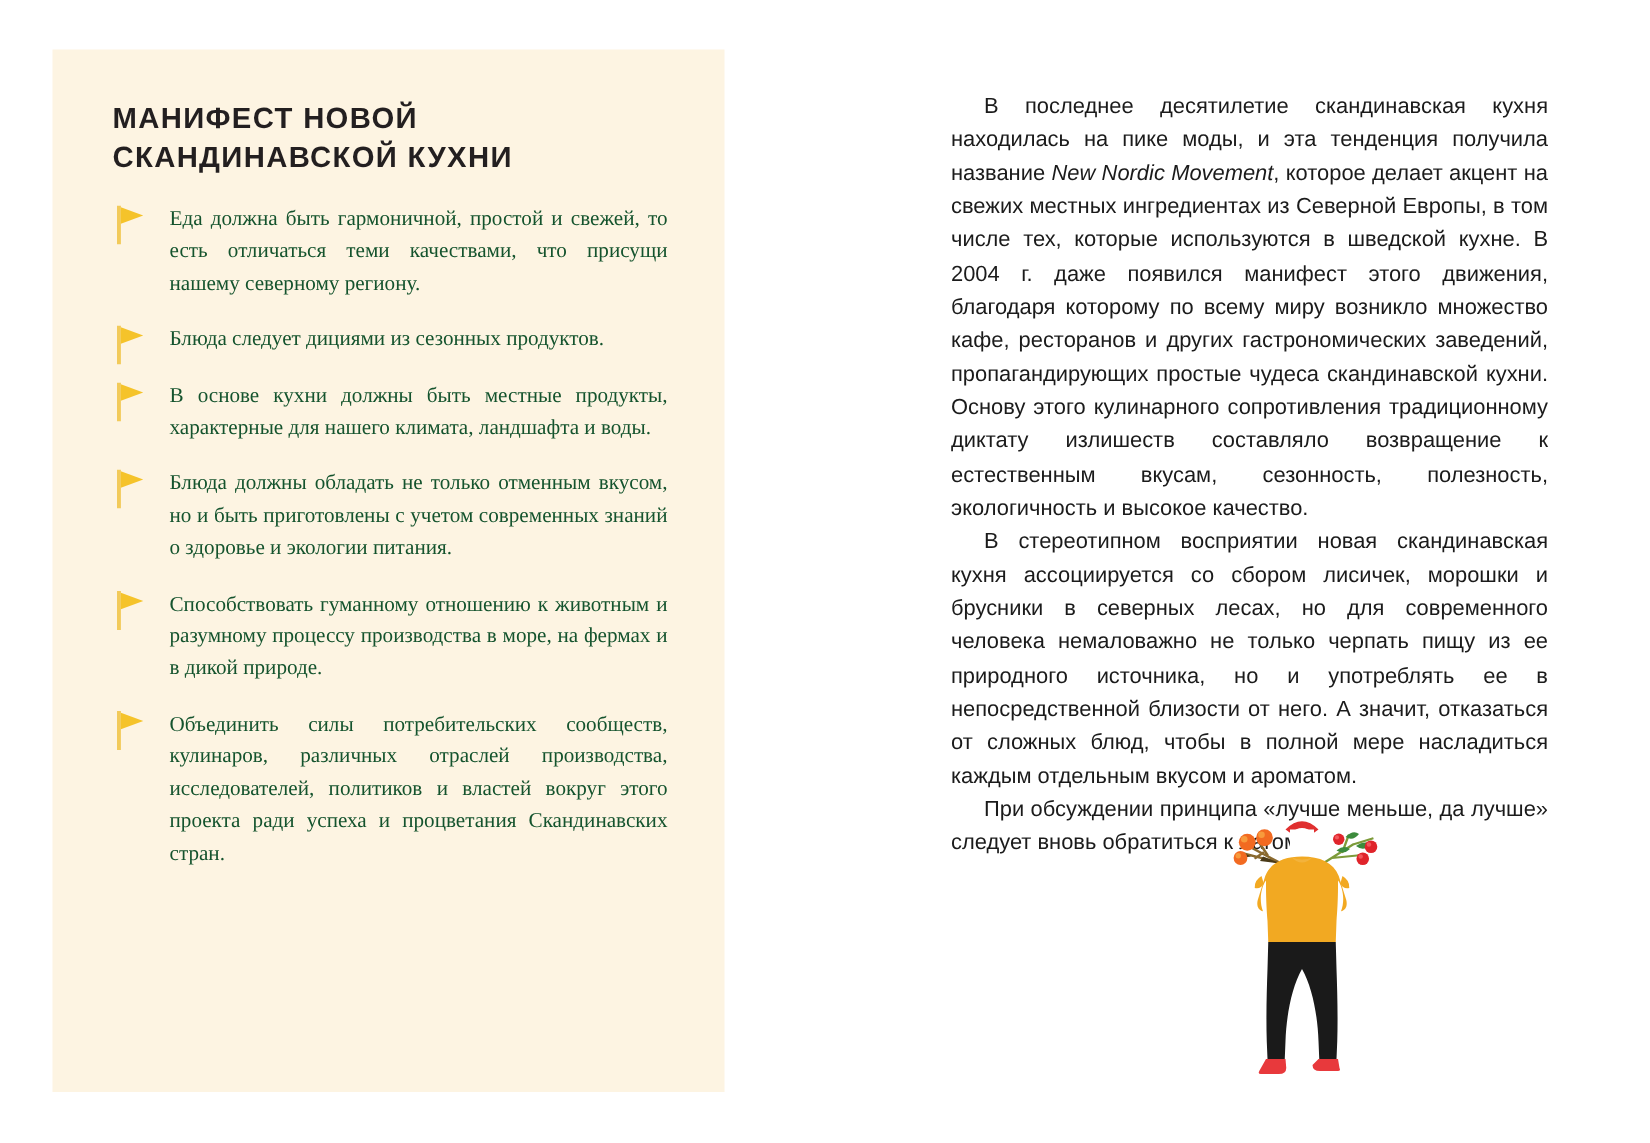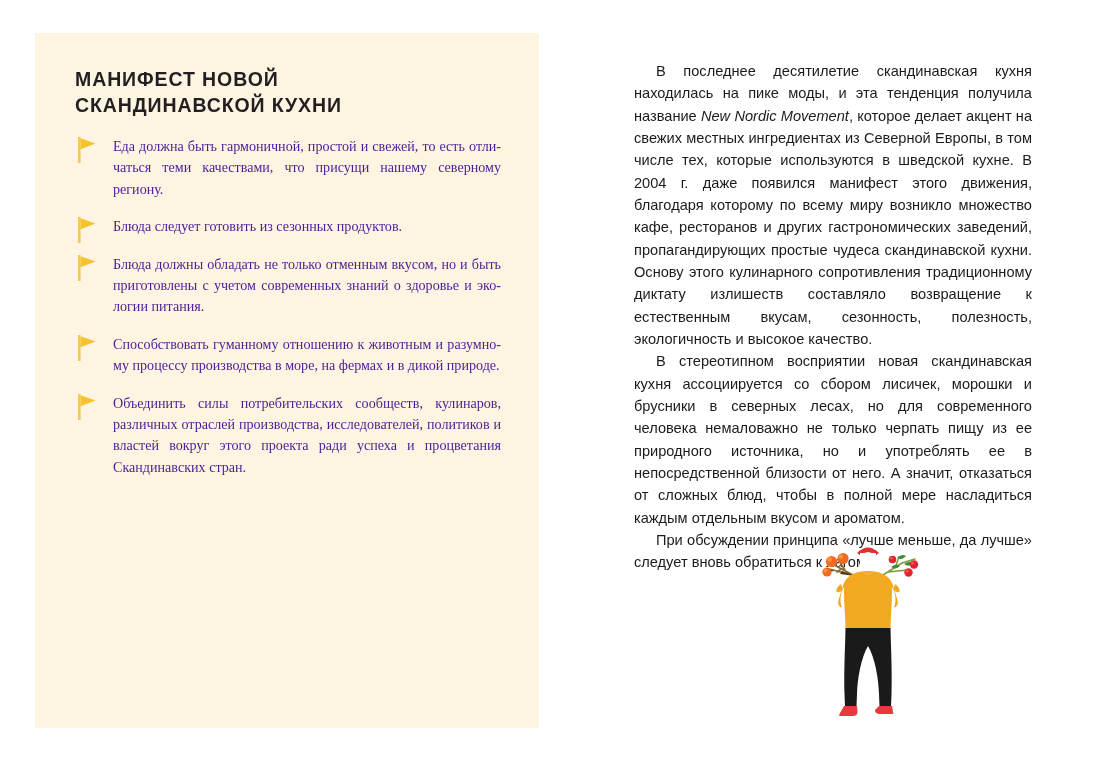--- a/index.html
+++ b/index.html
@@ -21,21 +21,21 @@
     position: absolute;
     inset: 0;
     background: #ffffff;
   }
 
   
   .manifesto-panel {
     position: absolute;
     left: 35px;
     top: 33px;
-    width: 504px;
+    width: 448px;
     height: 695px;
     background: #fdf4e2;
     box-sizing: border-box;
     padding: 34px 38px 20px 40px;
   }
 
   .manifesto-title {
     font-family: "Liberation Sans", sans-serif;
     font-weight: bold;
     font-size: 19.5px;
@@ -53,21 +53,21 @@
     padding: 0;
   }
 
   .manifesto-item {
     position: relative;
     padding-left: 38px;
     margin-bottom: 16px;
     font-family: "Liberation Serif", serif;
     font-size: 14.1px;
     line-height: 1.52;
-    color: #4c1d95;
+    color: #14532d;
     text-align: justify;
     text-justify: inter-word;
     hyphens: manual;
   }
   .manifesto-item:last-child { margin-bottom: 0; }
 
   .flag-icon {
     position: absolute;
     left: 3px;
     top: 1px;
@@ -139,21 +139,30 @@
         </span>
         <span>Еда должна быть гармоничной, простой и свежей, то есть отли­чаться теми качествами, что присущи нашему северному региону.</span>
       </li>
       <li class="manifesto-item">
         <span class="flag-icon">
           <svg viewBox="0 0 22 26" xmlns="http://www.w3.org/2000/svg" aria-hidden="true">
             <rect x="0" y="0" width="2.6" height="26" fill="#f2ca5a"></rect>
             <path d="M2.6 1.2 L17.5 6.6 L2.6 12.2 Z" fill="#f5c32a"></path>
           </svg>
         </span>
-        <span>Блюда следует готовить из сезонных продуктов.</span>
+        <span>Блюда следует дициями из сезонных продуктов.</span>
+      </li>
+      <li class="manifesto-item">
+        <span class="flag-icon">
+          <svg viewBox="0 0 22 26" xmlns="http://www.w3.org/2000/svg" aria-hidden="true">
+            <rect x="0" y="0" width="2.6" height="26" fill="#f2ca5a"></rect>
+            <path d="M2.6 1.2 L17.5 6.6 L2.6 12.2 Z" fill="#f5c32a"></path>
+          </svg>
+        </span>
+        <span>В основе кухни должны быть местные продукты, характерные для нашего климата, ландшафта и воды.</span>
       </li>
       <li class="manifesto-item">
         <span class="flag-icon">
           <svg viewBox="0 0 22 26" xmlns="http://www.w3.org/2000/svg" aria-hidden="true">
             <rect x="0" y="0" width="2.6" height="26" fill="#f2ca5a"></rect>
             <path d="M2.6 1.2 L17.5 6.6 L2.6 12.2 Z" fill="#f5c32a"></path>
           </svg>
         </span>
         <span>Блюда должны обладать не только отменным вкусом, но и быть приготовлены с учетом современных знаний о здоровье и эко­логии питания.</span>
       </li>

